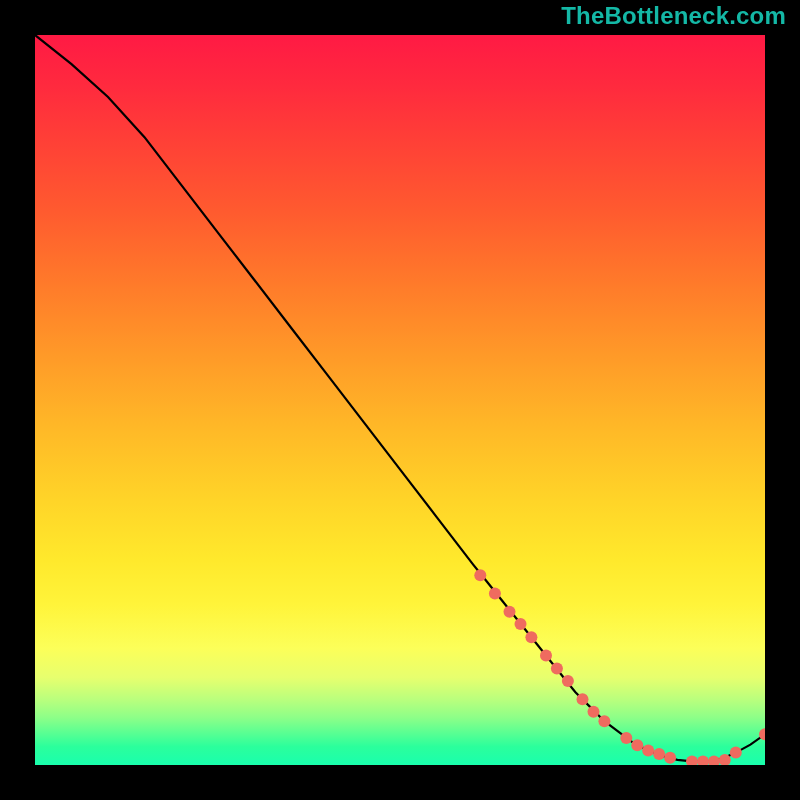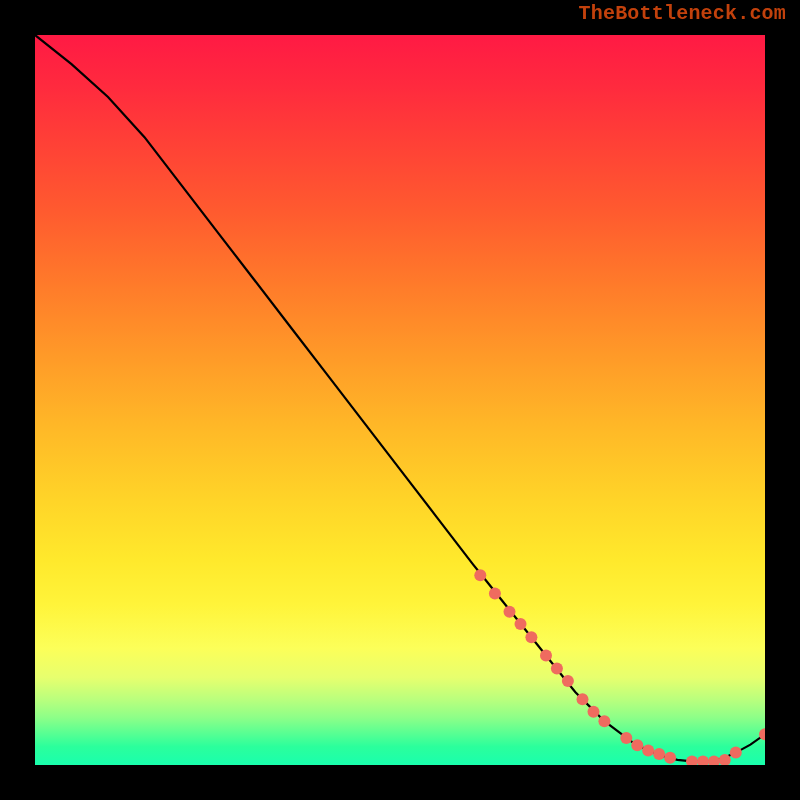--- a/index.html
+++ b/index.html
@@ -42,24 +42,24 @@
       #8dff88 93.5%,
       #5cff92 95.5%,
       #2bff9c 97.5%,
       #19ffad 100%
     );
   }
   .watermark {
     position: absolute;
     top: 2px;
     right: 14px;
-    font-family: Liberation Mono, monospace;
-    font-size: 20px;
+    font-family: Liberation Sans, sans-serif;
+    font-size: 24px;
     font-weight: 600;
-    color: #c2410c;
+    color: #14b8a6;
     letter-spacing: 0.2px;
   }
   svg.curve {
     position: absolute;
     left: 0;
     top: 0;
     width: 730px;
     height: 730px;
   }
 </style>

